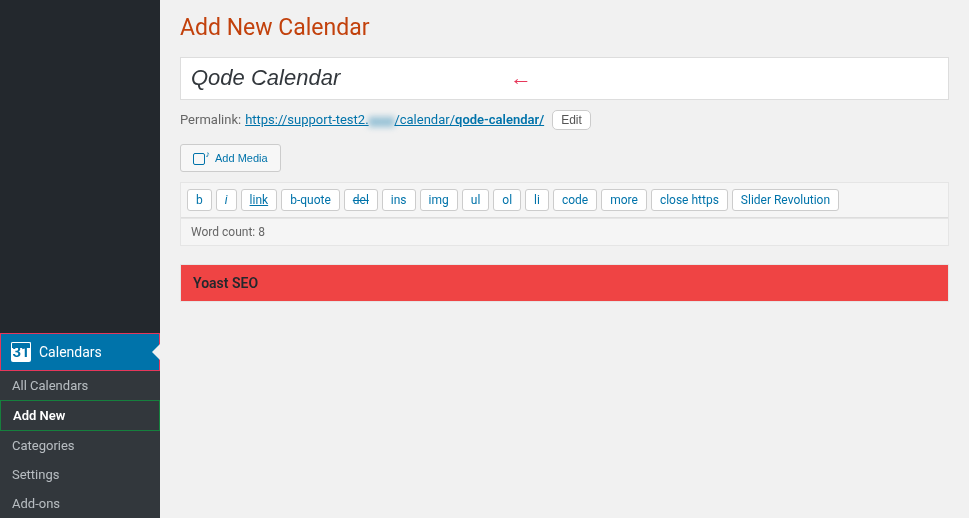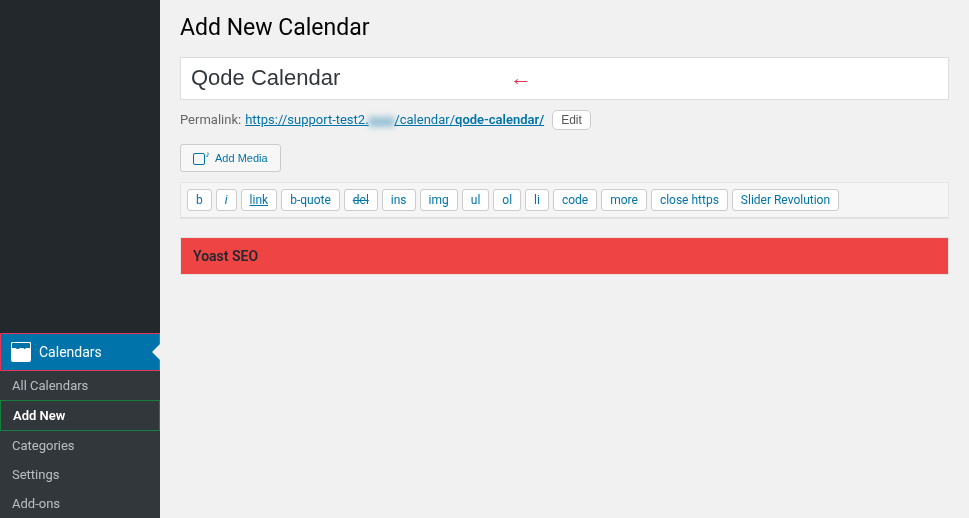--- a/index.html
+++ b/index.html
@@ -42,24 +42,24 @@
       border-right: 8px solid #f1f1f1;
     }
     .calendar-icon {
       width: 20px; height: 20px;
       background: #fff;
       border-radius: 2px;
       position: relative;
       display: flex;
       align-items: flex-end;
       justify-content: center;
-      font-size: 11px;
+      font-size: 15px;
       font-weight: bold;
       color: #0073aa;
-      padding-bottom: 10px;
+      padding-bottom: 1px;
     }
     .calendar-icon::before {
       content: "";
       position: absolute;
       top: 0; left: 0; right: 0;
       height: 5px;
       background: #0073aa;
       border: 1px solid #fff;
       border-bottom: none;
       border-radius: 2px 2px 0 0;
@@ -79,35 +79,36 @@
       border: 1px solid #15803d;
     }
     .main {
       flex: 1;
       padding: 10px 20px 0 20px;
       overflow: hidden;
     }
     h1 {
       font-size: 23px;
       font-weight: 400;
-      color: #000000;
+      color: #c2410c;
       margin: 4px 0 16px 0;
     }
     .title-wrap {
       position: relative;
     }
     .title-input {
       width: 100%;
       padding: 6px 10px;
       font-size: 22px;
       line-height: 1.3;
       border: 1px solid #ddd;
       background: #fff;
       outline: none;
       color: #32373c;
+      font-style: italic;
     }
     .title-arrow {
       position: absolute;
       left: 330px;
       top: 50%;
       transform: translateY(-50%);
       color: #e6375a;
       font-size: 22px;
       pointer-events: none;
     }
@@ -274,18 +275,21 @@
         <button class="qt-btn">ins</button>
         <button class="qt-btn">img</button>
         <button class="qt-btn">ul</button>
         <button class="qt-btn">ol</button>
         <button class="qt-btn">li</button>
         <button class="qt-btn">code</button>
         <button class="qt-btn">more</button>
         <button class="qt-btn">close https</button>
         <button class="qt-btn">Slider Revolution</button>
       </div>
+    <div class="word-count">
+      <span>Word count:</span> <span>8</span>
+    </div>
   </div>
 
   <div class="metabox">
     <div class="metabox-title">Yoast SEO</div>
   </div>
 </main>
 
 </body></html>

